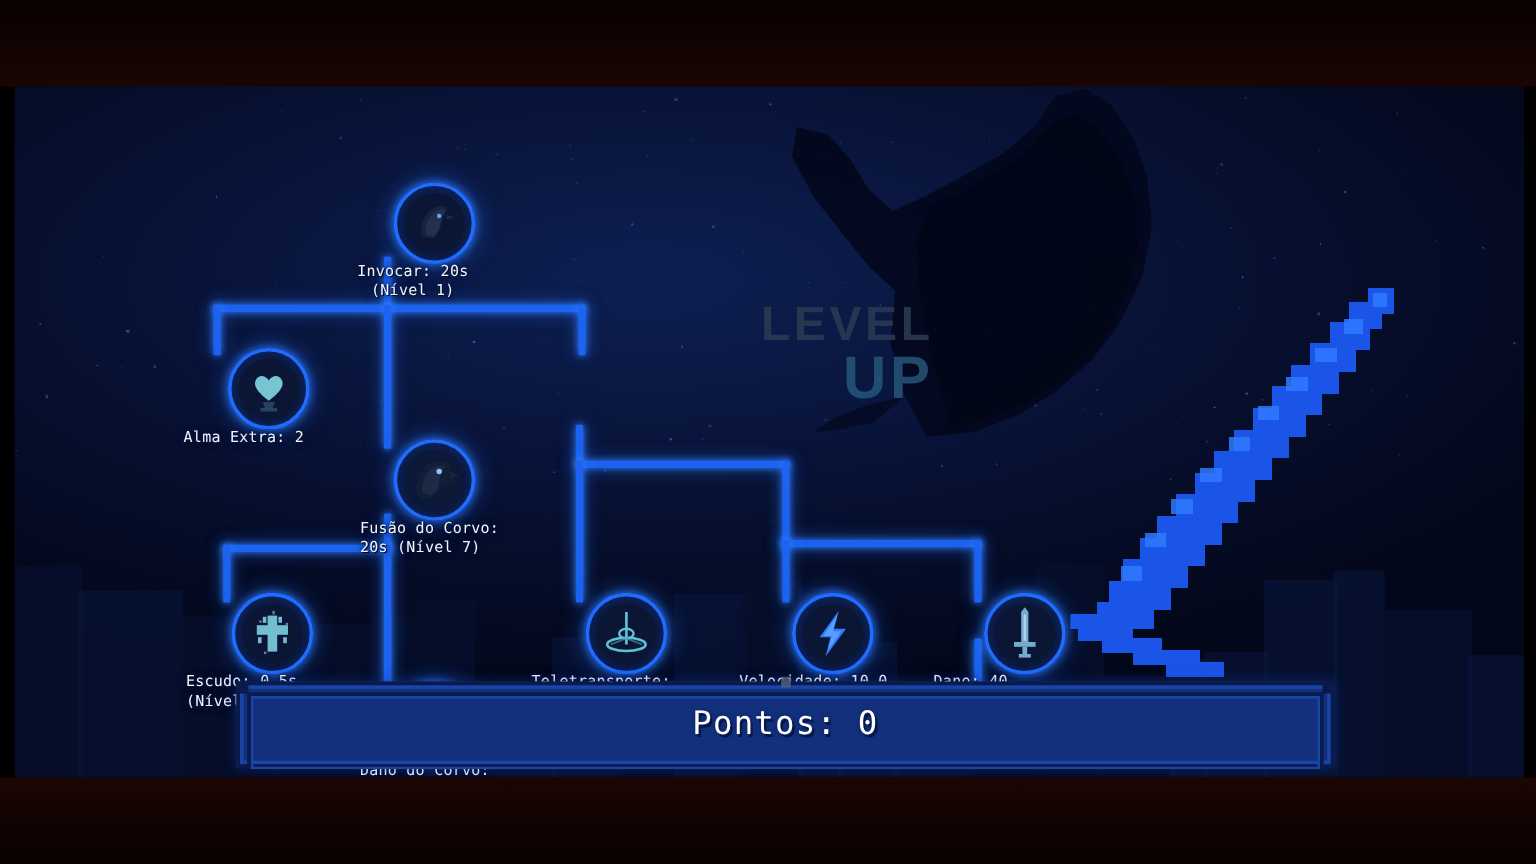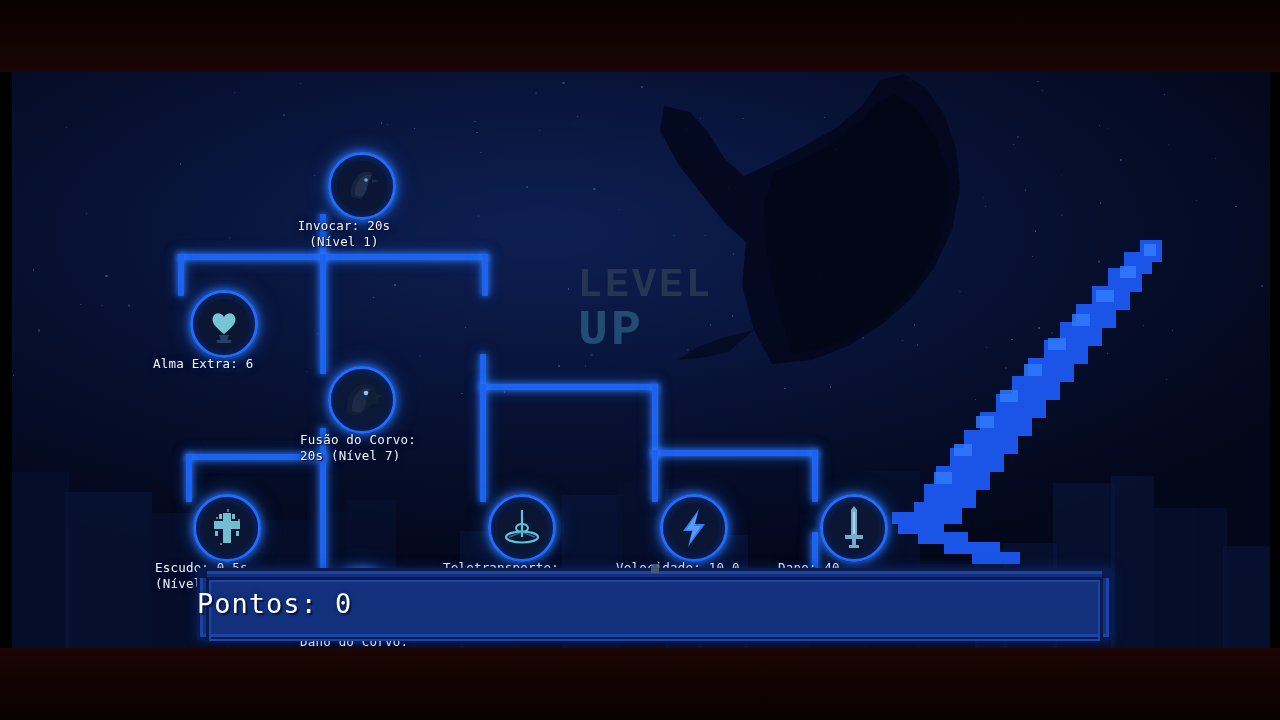--- a/index.html
+++ b/index.html
@@ -45,23 +45,23 @@
 
   
   .crow{
     position:absolute;top:0px;left:592px;width:420px;height:330px;
     opacity:.95;
   }
   .crow svg{display:block;}
 
   
   #levelup{
-    position:absolute;left:566px;top:194px;width:200px;
-    text-align:left;line-height:1.0;
-    font-family:Liberation Mono, monospace;
+    position:absolute;left:566px;top:178px;width:200px;
+    text-align:right;line-height:1.0;
+    font-family:Liberation Sans, sans-serif;
     font-weight:bold;letter-spacing:3px;
     pointer-events:none;user-select:none;
   }
   #levelup .l1{font-size:40px;color:#2c3b52;opacity:.85;}
   #levelup .l2{font-size:50px;color:#2a5f84;opacity:.75;}
 
   
   .sword{position:absolute;left:880px;top:150px;width:320px;height:400px;}
 
   
@@ -104,21 +104,21 @@
   }
   .hud-frame:before{
     content:"";position:absolute;left:6px;top:6px;right:6px;bottom:-4px;
     border:3px solid #0a1b4b;border-bottom:none;
     box-shadow:inset 0 0 0 2px #1b44a8;
   }
   .hud-corner{position:absolute;width:10px;height:10px;background:#0a1b4b;}
   .hud-corner.tl{left:0;top:0;}
   .hud-corner.tr{right:0;top:0;}
   #pontos{
-    position:absolute;left:0;right:0;top:20px;text-align:left;
+    position:absolute;left:0;right:0;top:20px;text-align:center;
     font-size:27px;color:#ffffff;letter-spacing:1px;
     text-shadow:0 0 4px #0b2160,2px 2px 0 #071640;
     font-family:"DejaVu Sans Mono", monospace;
   }
   .nub{
     position:absolute;left:50%;top:-4px;margin-left:-4px;
     width:8px;height:9px;background:#55627a;opacity:.8;
   }
 </style>
 </head>
@@ -384,21 +384,21 @@
 
       <div class="node" style="left:142px;top:218px;">
         <div class="ring">
           <svg width="54" height="54" viewBox="0 0 54 54">
             <ellipse cx="27" cy="27" rx="25" ry="25" fill="#0a1634"></ellipse>
             <path d="M27 37 C18 30 14 25 16 20 C18 15 24 15 27 20 C30 15 36 15 38 20 C40 25 36 30 27 37 Z" fill="#7fd6e0" opacity=".92"></path>
             <path d="M22 38 L32 38 L30 44 L24 44 Z" fill="#2a4c6e" opacity=".8"></path>
             <rect x="20" y="43" width="14" height="3" fill="#2a4c6e" opacity=".8"></rect>
           </svg>
         </div>
-        <div class="lbl left" style="left:-1px;">Alma Extra: 6</div>
+        <div class="lbl left" style="left:-1px;">Alma Extra: 2</div>
       </div>
 
 
       <div class="node" style="left:280px;top:294px;">
         <div class="ring">
           <svg width="54" height="54" viewBox="0 0 54 54">
             <ellipse cx="27" cy="27" rx="25" ry="25" fill="#0c1838"></ellipse>
             <path d="M12 40 Q10 26 18 17 Q27 8 38 13 Q42 17 40 24 Q46 27 44 31 Q36 30 32 36 Q26 43 18 43 Z" fill="#121d36"></path>
             <path d="M17 38 Q16 27 23 19 Q30 13 36 16 Q31 23 31 30 Q30 37 24 40 Z" fill="#1c2a47"></path>
             <circle cx="31" cy="20" r="2.3" fill="#8fc4f5"></circle>

